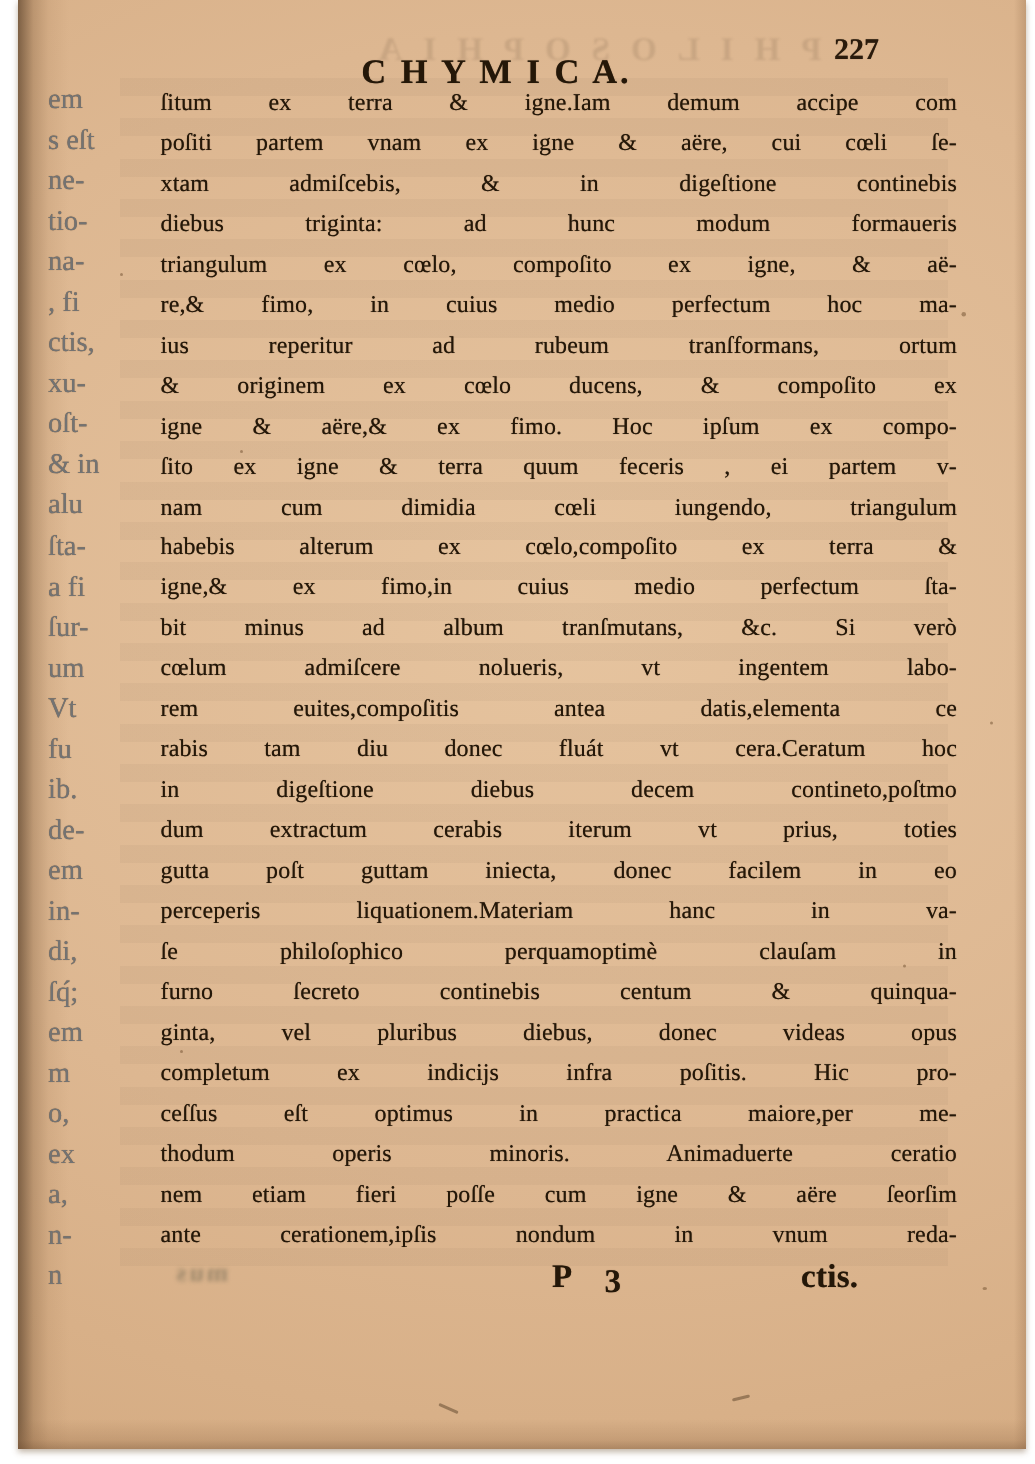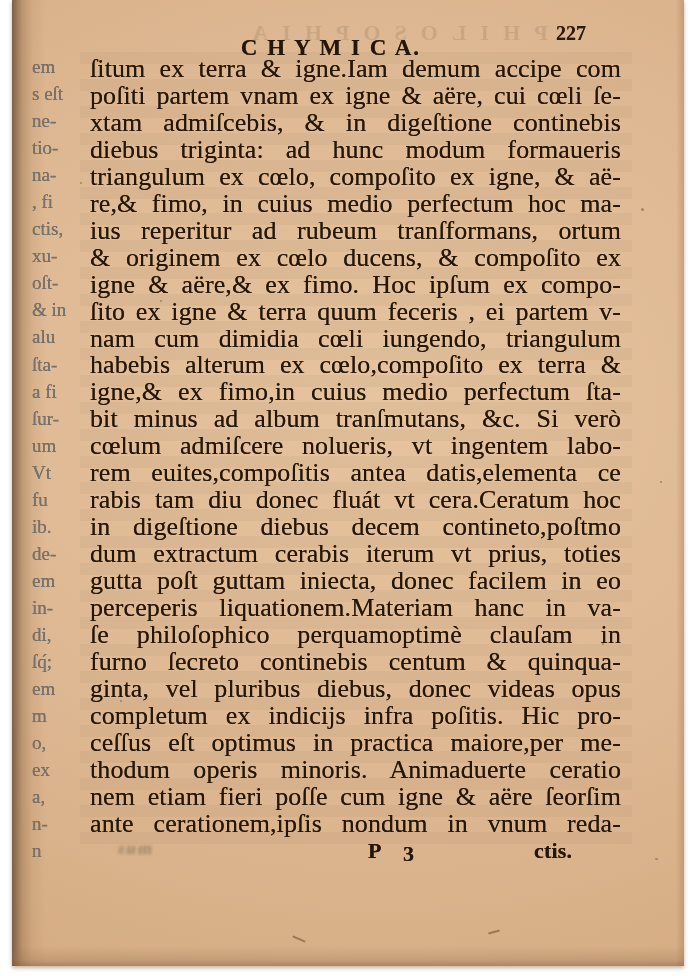--- a/index.html
+++ b/index.html
@@ -47,22 +47,22 @@
     text-align:center;white-space:nowrap;
     text-shadow:0 0 .5px rgba(36,23,8,.7);
   }
   .page-number{
     position:absolute;left:536px;top:22px;width:50px;
     font-size:20px;font-weight:bold;color:#2a1b0c;text-align:right;
     text-shadow:0 0 .5px rgba(36,23,8,.6);
   }
   
   .body-text{
-    position:absolute;left:90px;top:56px;width:531px;
-    font-size:26px;line-height:26.95px;color:#241708;
+    position:absolute;left:107px;top:56px;width:531px;
+    font-size:16px;line-height:26.95px;color:#241708;
     text-shadow:0 0 .5px rgba(36,23,8,.75);
   }
   .body-line{
     text-align:justify;text-align-last:justify;
     white-space:nowrap;letter-spacing:.1px;
   }
   
   .margin-col{
     position:absolute;left:16px;top:53px;width:44px;
     font-size:19px;line-height:27.05px;color:#737373;

